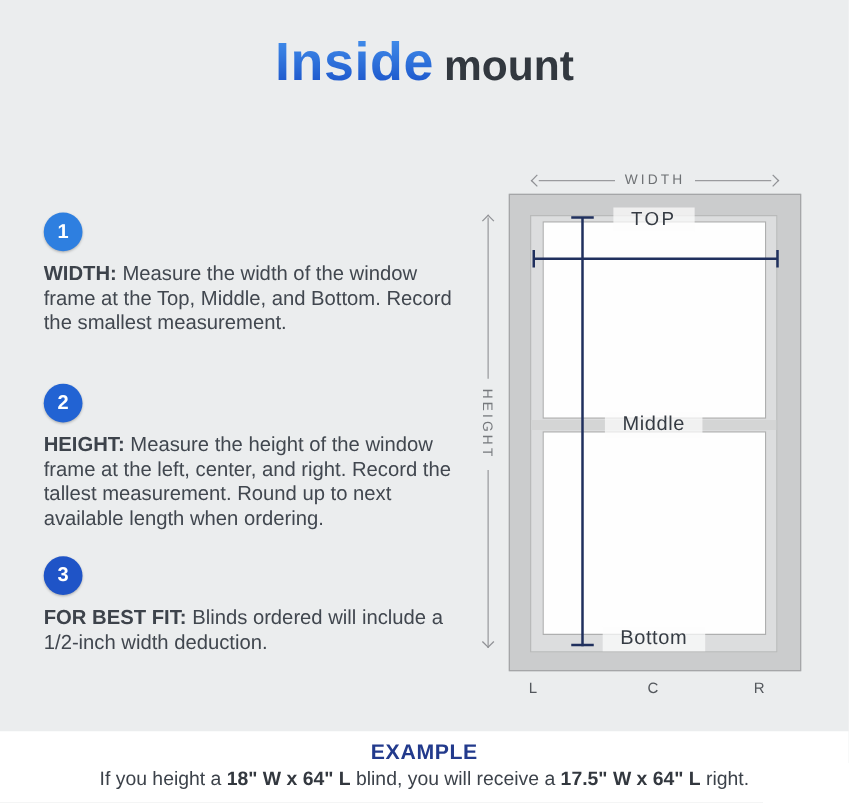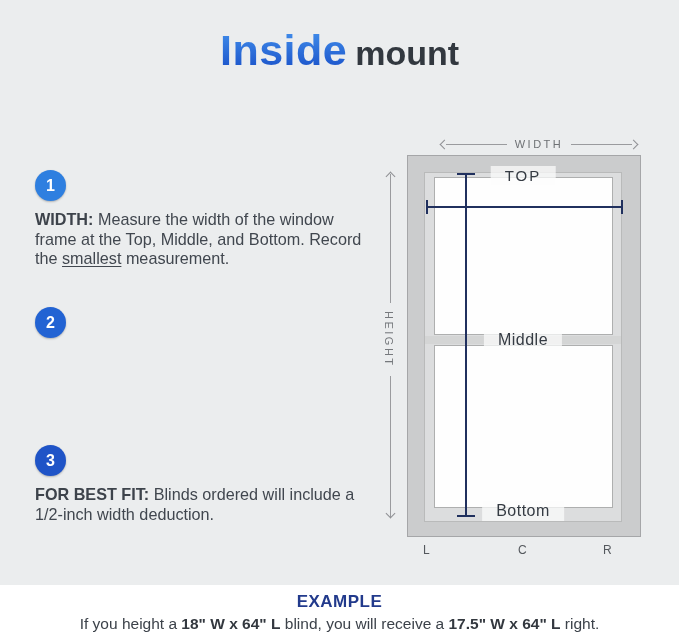--- a/index.html
+++ b/index.html
@@ -26,25 +26,25 @@
     width:31px; height:31px; border-radius:50%;
     display:flex; align-items:center; justify-content:center;
     color:#fff; font-weight:700; font-size:16px;
     box-shadow:0 1px 2px rgba(0,0,0,0.25);
   }
   .step-1 .step-circle { background:#2e7fe0; }
   .step-2 .step-circle { background:#2263d3; }
   .step-3 .step-circle { background:#1f54c7; }
   .step-text { margin-top:9px; font-size:16.2px; line-height:19.5px; color:#41474f; }
   .step-lead { font-weight:700; color:#3d434b; }
-  .u { text-decoration:underline; text-underline-offset:2px; }
+  .u { text-underline-offset:2px; }
 
   
   .diagram { position:absolute; left:383px; top:130px; width:296px; height:448px; }
-  .width-arrow { position:absolute; left:58px; top:7px; width:196px; height:14px;
+  .width-arrow { position:absolute; left:43px; top:7px; width:196px; height:14px;
                  display:flex; align-items:center; }
   .arrow-line { flex:1; height:1px; background:#9a9b9e; }
   .chev { width:7px; height:7px; border-top:1.5px solid #8f9094; border-right:1.5px solid #8f9094; flex:none; }
   .chev-left  { transform:rotate(-135deg); margin-right:-2px; }
   .chev-right { transform:rotate(45deg);  margin-left:-2px; }
   .chev-up    { transform:rotate(-45deg); }
   .chev-down  { transform:rotate(135deg); }
   .width-label { font-size:11px; letter-spacing:2.5px; color:#6e7174; padding:0 8px; }
 
   .casing { position:absolute; left:24px; top:25px; width:234px; height:382px;
@@ -101,20 +101,23 @@
 
   <div class="step step-1">
     <div class="step-circle">1</div>
     <div class="step-text">
       <span class="step-lead">WIDTH:</span><span> Measure the width of the window frame at the Top, Middle, and Bottom. Record the </span><span class="u">smallest</span><span> measurement.</span>
     </div>
   </div>
 
   <div class="step step-2">
     <div class="step-circle">2</div>
+    <div class="step-text">
+      <span class="step-lead">HEIGHT:</span><span> Measure the height of the window frame at the left, center, and right. Record the </span><span class="u">tallest</span><span> measurement. Round up to next available length when ordering.</span>
+    </div>
   </div>
 
   <div class="step step-3">
     <div class="step-circle">3</div>
     <div class="step-text">
       <span class="step-lead">FOR BEST FIT:</span><span> Blinds ordered will include a 1/2-inch width deduction.</span><span class="u"></span><span></span>
     </div>
   </div>
 
   <div class="diagram">

